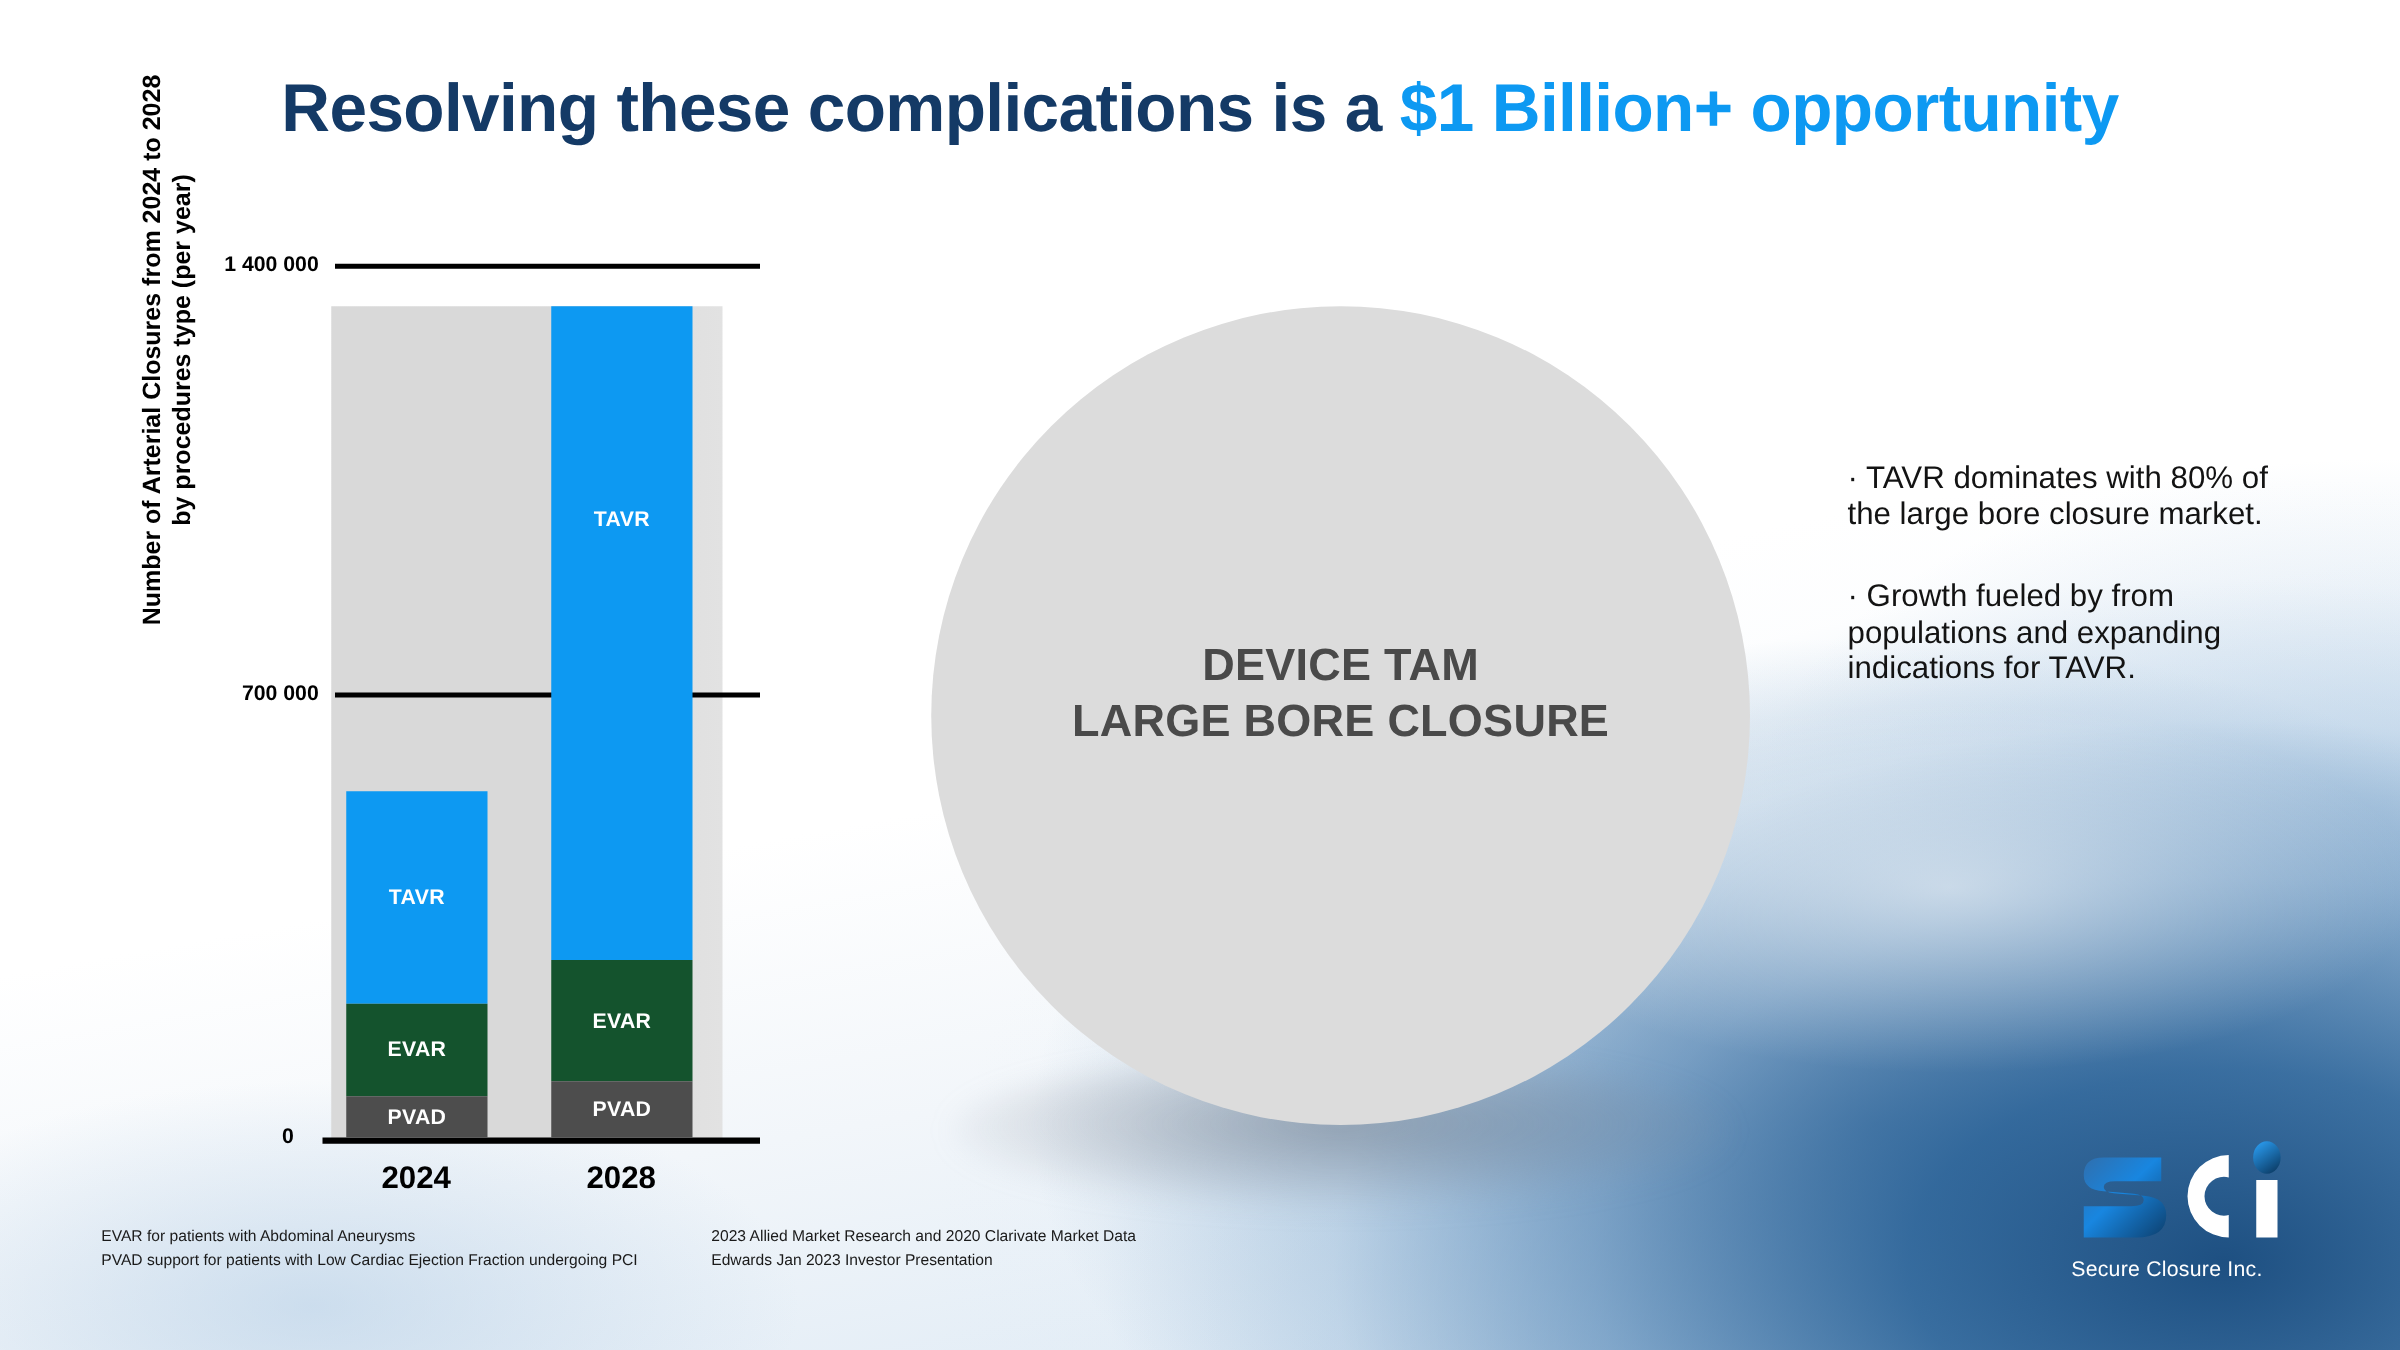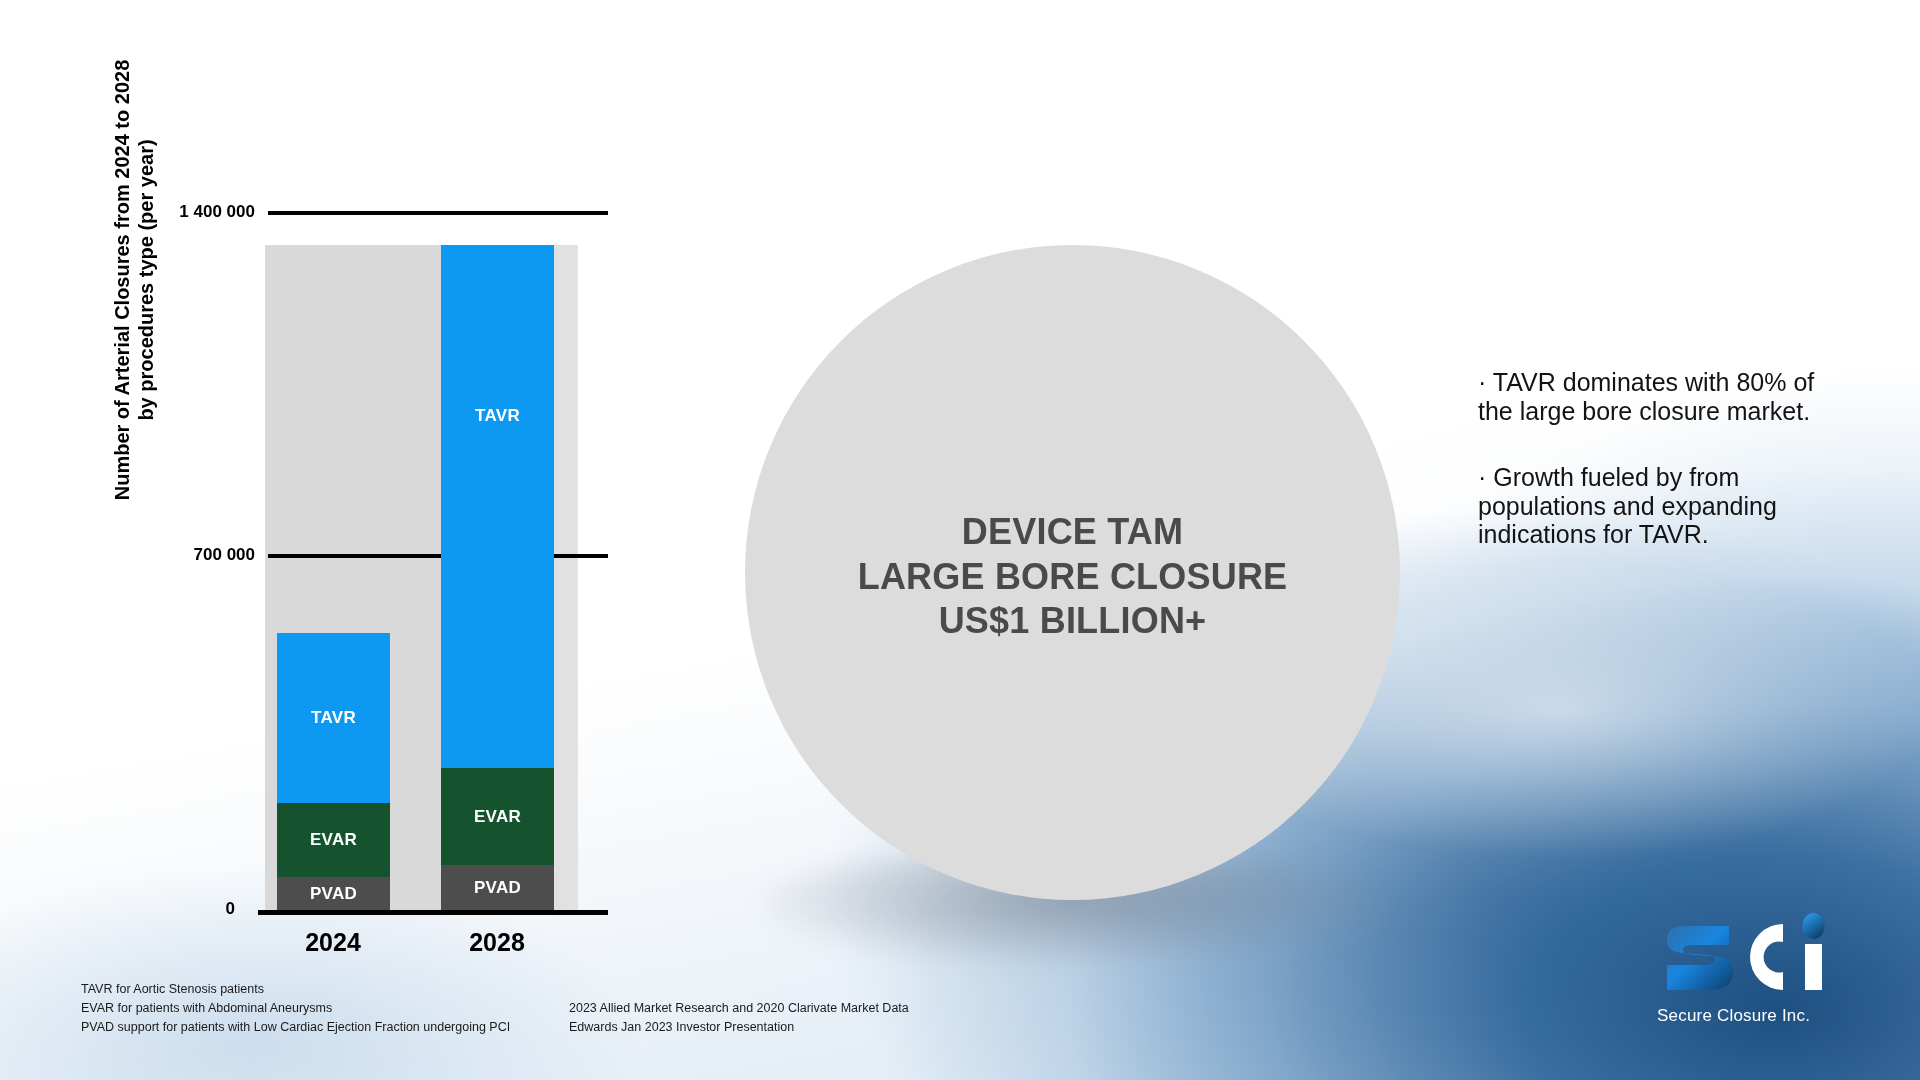--- a/index.html
+++ b/index.html
@@ -231,20 +231,21 @@
   }
 </style>
 </head>
 <body>
 
 <div id="slide">
 
   <div class="bg-gradient"></div>
   <div class="bg-sheen"></div>
 
+  <div class="title"><span class="t-dark">Resolving  these complications is a </span><span class="t-blue">$1 Billion+ opportunity</span></div>
 
   <div id="chart">
 
     <div class="y-axis-title">
       <div>Number of Arterial Closures from 2024 to 2028</div>
       <div>by procedures type (per year)</div>
     </div>
 
     <div class="plot-bg"></div>
 
@@ -282,33 +283,28 @@
 
     <div class="xtick xtick-2024">2024</div>
     <div class="xtick xtick-2028">2028</div>
   </div>
 
   <div class="circle-shadow"></div>
   <div class="circle"></div>
   <div class="circle-text">
     <div>DEVICE TAM</div>
     <div>LARGE BORE CLOSURE</div>
-    <div>US$1 BILLION+</div>
   </div>
 
   <div class="bullets">
     <div class="bullet">·  TAVR dominates with 80% of the large bore closure market.</div>
     <div class="bullet">·  Growth fueled by from populations and expanding indications for TAVR.</div>
   </div>
 
   <div class="footnotes">
-    <div class="fn-row">
-      <div class="fn-left">TAVR for Aortic Stenosis patients</div>
-      <div class="fn-right"></div>
-    </div>
     <div class="fn-row">
       <div class="fn-left">EVAR for patients with Abdominal Aneurysms</div>
       <div class="fn-right">2023 Allied Market Research and 2020 Clarivate Market Data</div>
     </div>
     <div class="fn-row">
       <div class="fn-left">PVAD support for patients with Low Cardiac Ejection Fraction undergoing PCI</div>
       <div class="fn-right">Edwards Jan 2023 Investor Presentation</div>
     </div>
   </div>
 

